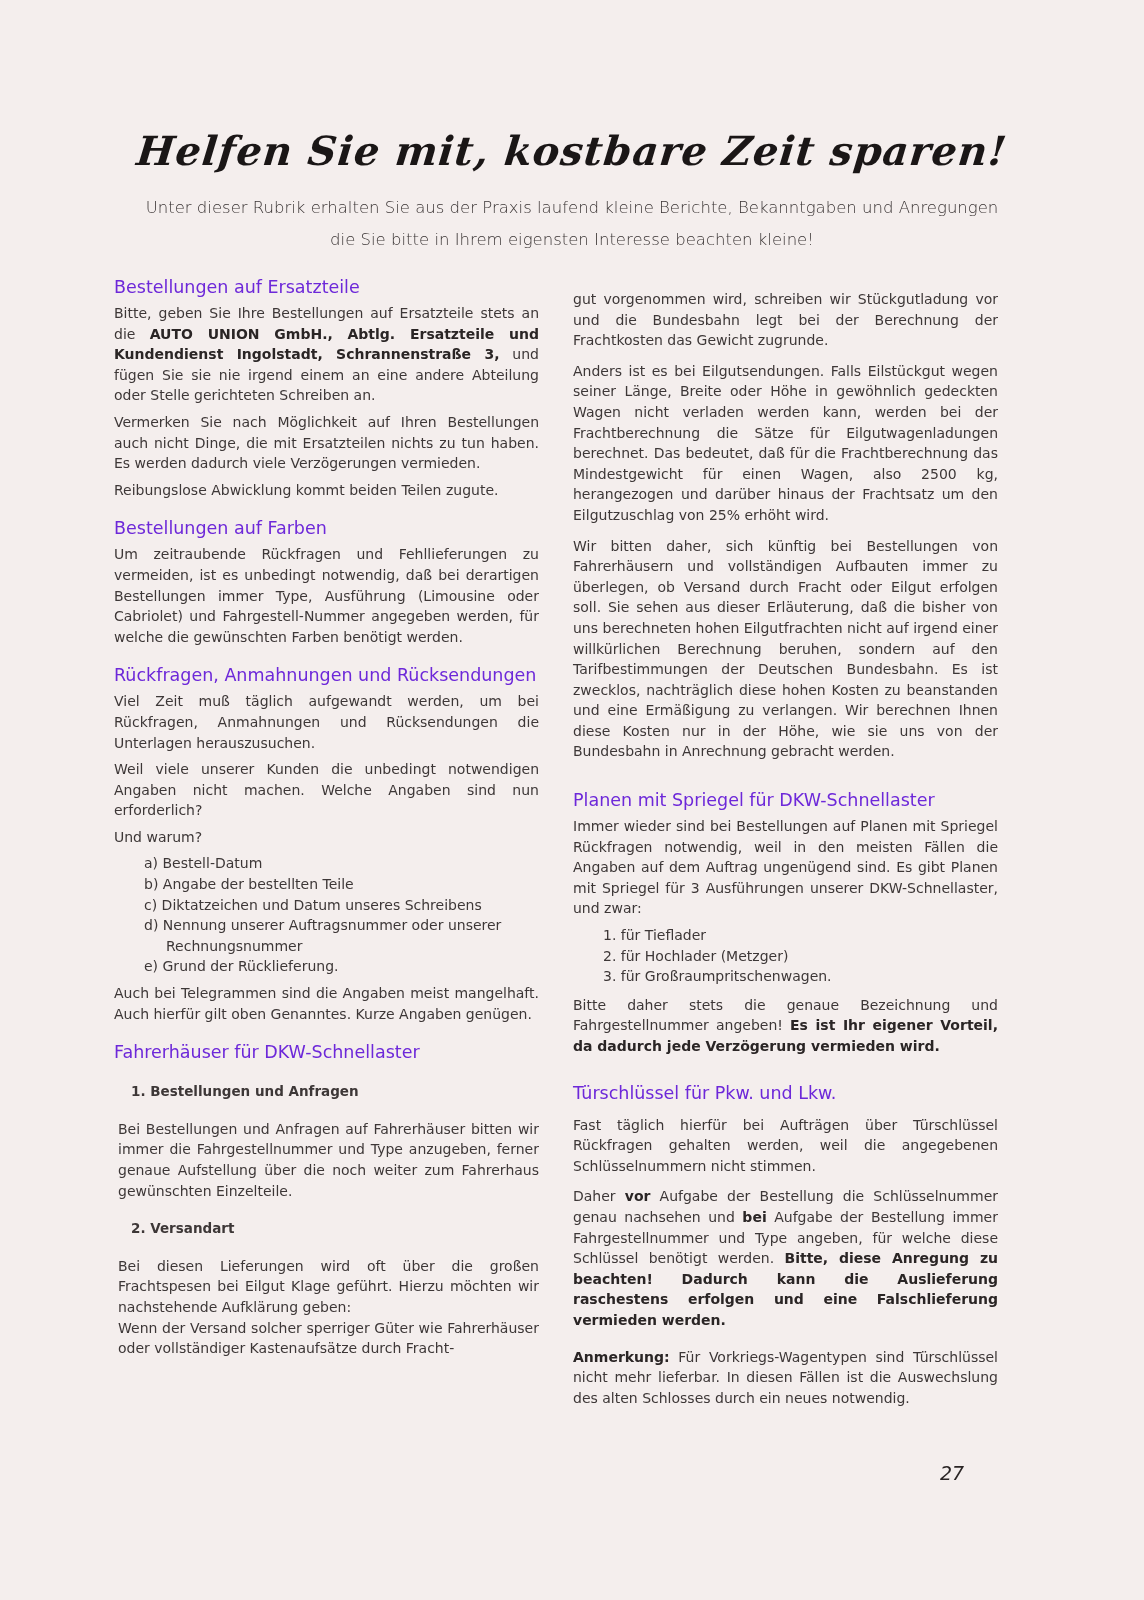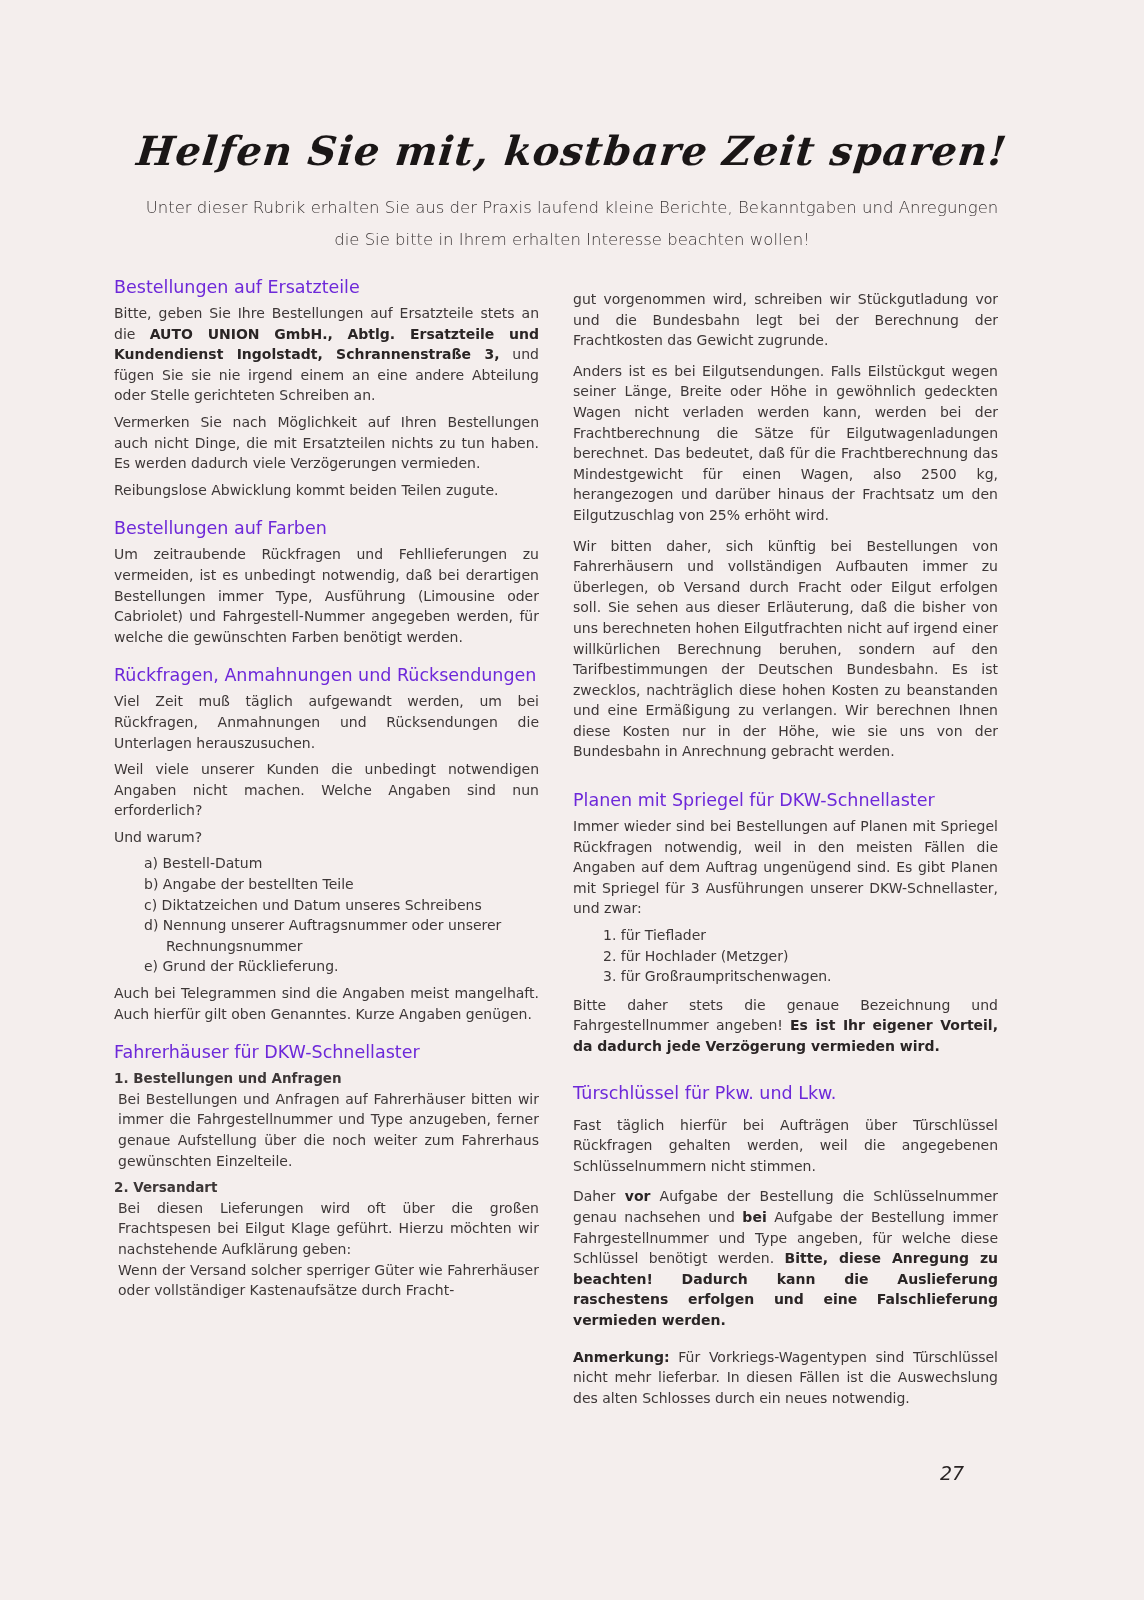--- a/index.html
+++ b/index.html
@@ -39,34 +39,34 @@
     margin: 0 0 4px 0;
     color: #6d28d9;
     font-weight: normal;
   }
   p { margin: 0 0 6px 0; text-align: justify; }
   .b { font-weight: bold; color: #2a2525; }
   .sec { margin-bottom: 16px; }
   .alpha-list { margin: 0 0 6px 0; padding: 0 0 0 30px; list-style: none; }
   .alpha-list li { text-indent: -22px; padding-left: 22px; }
   .num-list { margin: 6px 0 8px 30px; padding: 0; list-style: none; }
-  .sub-item-title { font-weight: bold; font-size: 13.5px; margin: 0; }
+  .sub-item-title { font-weight: bold; font-size: 13.5px; margin: 17px; }
   .sub-item-body { margin: 0 0 6px 4px; }
   .page-number {
     position: absolute; top: 1462px; left: 940px;
     font-size: 19px; font-style: italic; color: #2a2525;
   }
 </style>
 </head>
 <body>
 
 <h1 class="page-title">Helfen Sie mit, kostbare Zeit sparen!</h1>
 <div class="intro">
   <div>Unter dieser Rubrik erhalten Sie aus der Praxis laufend kleine Berichte, Bekanntgaben und Anregungen</div>
-  <div>die Sie bitte in Ihrem erhalten Interesse beachten wollen!</div>
+  <div>die Sie bitte in Ihrem eigensten Interesse beachten kleine!</div>
 </div>
 
 <div class="column col-left">
 
   <div class="sec">
     <h2 class="section-heading">Bestellungen auf Ersatzteile</h2>
     <p><span>Bitte, geben Sie Ihre Bestellungen auf Ersatzteile stets an die </span><span class="b">AUTO UNION GmbH., Abtlg. Ersatzteile und Kundendienst Ingolstadt, Schrannenstraße 3,</span><span> und fügen Sie sie nie irgend einem an eine andere Abteilung oder Stelle gerichteten Schreiben an.</span></p>
     <p>Vermerken Sie nach Möglichkeit auf Ihren Bestellungen auch nicht Dinge, die mit Ersatzteilen nichts zu tun haben. Es werden dadurch viele Verzögerungen vermieden.</p>
     <p>Reibungslose Abwicklung kommt beiden Teilen zugute.</p>
   </div>

